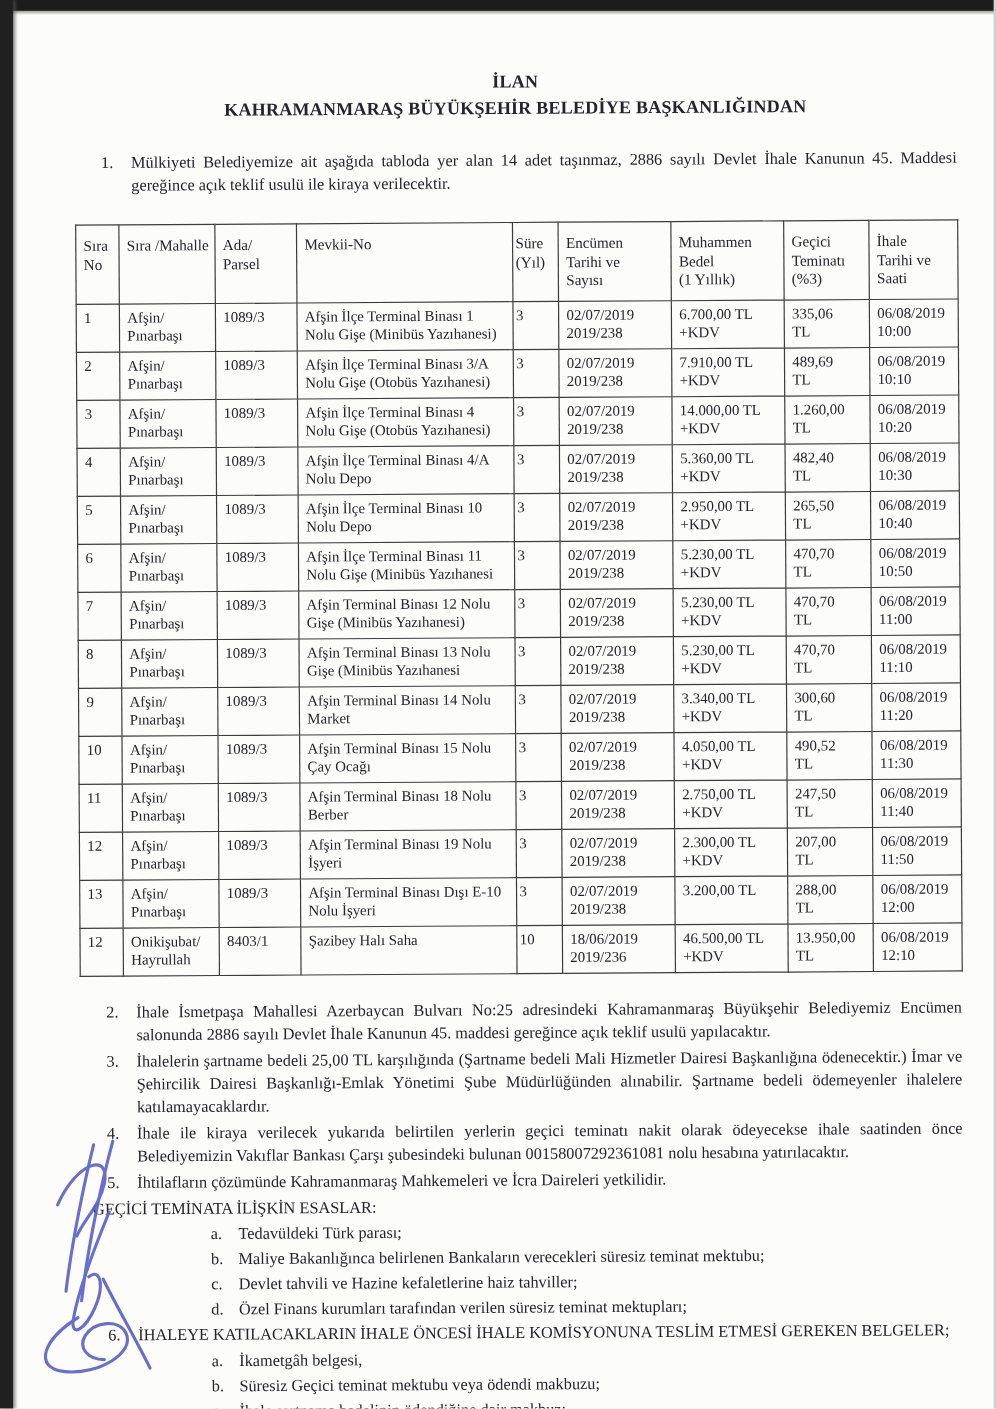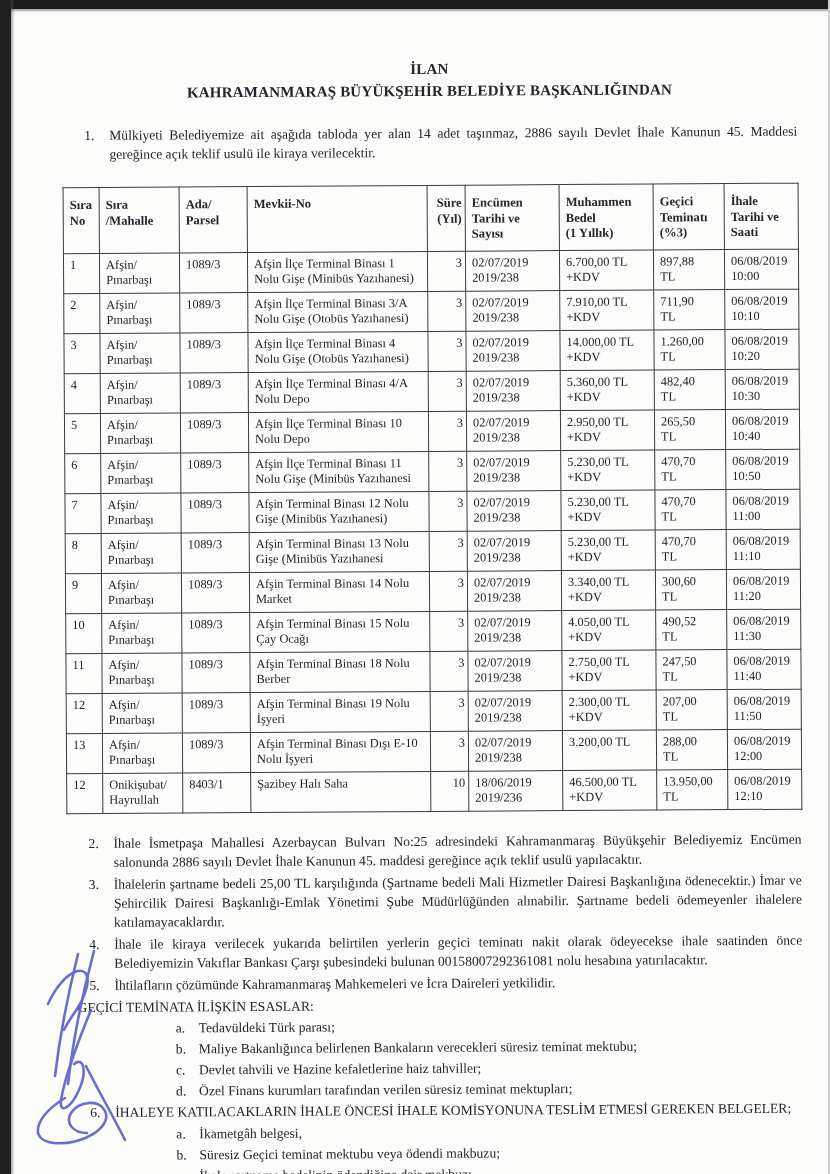--- a/index.html
+++ b/index.html
@@ -25,22 +25,22 @@
   .num-item .text{flex:1;text-align:justify;}
   .intro{margin-top:22px;}
   .doc-table{
     border-collapse:collapse;table-layout:fixed;width:735px;margin-top:23px;
     font-size:12.4px;line-height:15.5px;
   }
   .doc-table th,.doc-table td{
     border:1px solid #3c3c40;vertical-align:top;text-align:left;
     padding:4px 3px 4px 6px;white-space:pre-line;overflow:hidden;
   }
-  .doc-table th{font-weight:bold;font-size:12.6px;padding-top:10px;padding-bottom:8px;}
-  .doc-table td.center,.doc-table th.center{text-align:right;padding-left:2px;}
+  .doc-table th{font-weight:normal;font-size:12.6px;padding-top:10px;padding-bottom:8px;}
+  .doc-table td.center,.doc-table th.center{text-align:left;padding-left:2px;}
   .after-table{margin-top:20px;}
   .sub-list{margin-left:108px;}
   .sub-item{display:flex;font-size:13.6px;line-height:19px;margin-bottom:2px;}
   .sub-item .marker{width:23px;flex-shrink:0;}
   .sub-item .text{flex:1;text-align:justify;}
   .section-heading{margin:2px 0 2px 10px;font-size:13.6px;line-height:19px;}
   .signature{position:absolute;left:20px;top:948px;}
   .signature svg{display:block;}
 </style>
 </head>
@@ -103,38 +103,38 @@
             <td>Afşin/
 Pınarbaşı</td>
             <td>1089/3</td>
             <td>Afşin İlçe Terminal Binası 1
 Nolu Gişe (Minibüs Yazıhanesi)</td>
             <td class="center">3</td>
             <td>02/07/2019
 2019/238</td>
             <td>6.700,00 TL
 +KDV</td>
-            <td>897,88
+            <td>335,06
 TL</td>
             <td>06/08/2019
 10:00</td>
           </tr>
           <tr>
             <td>2</td>
             <td>Afşin/
 Pınarbaşı</td>
             <td>1089/3</td>
             <td>Afşin İlçe Terminal Binası 3/A
 Nolu Gişe (Otobüs Yazıhanesi)</td>
             <td class="center">3</td>
             <td>02/07/2019
 2019/238</td>
             <td>7.910,00 TL
 +KDV</td>
-            <td>711,90
+            <td>489,69
 TL</td>
             <td>06/08/2019
 10:10</td>
           </tr>
           <tr>
             <td>3</td>
             <td>Afşin/
 Pınarbaşı</td>
             <td>1089/3</td>
             <td>Afşin İlçe Terminal Binası 4

